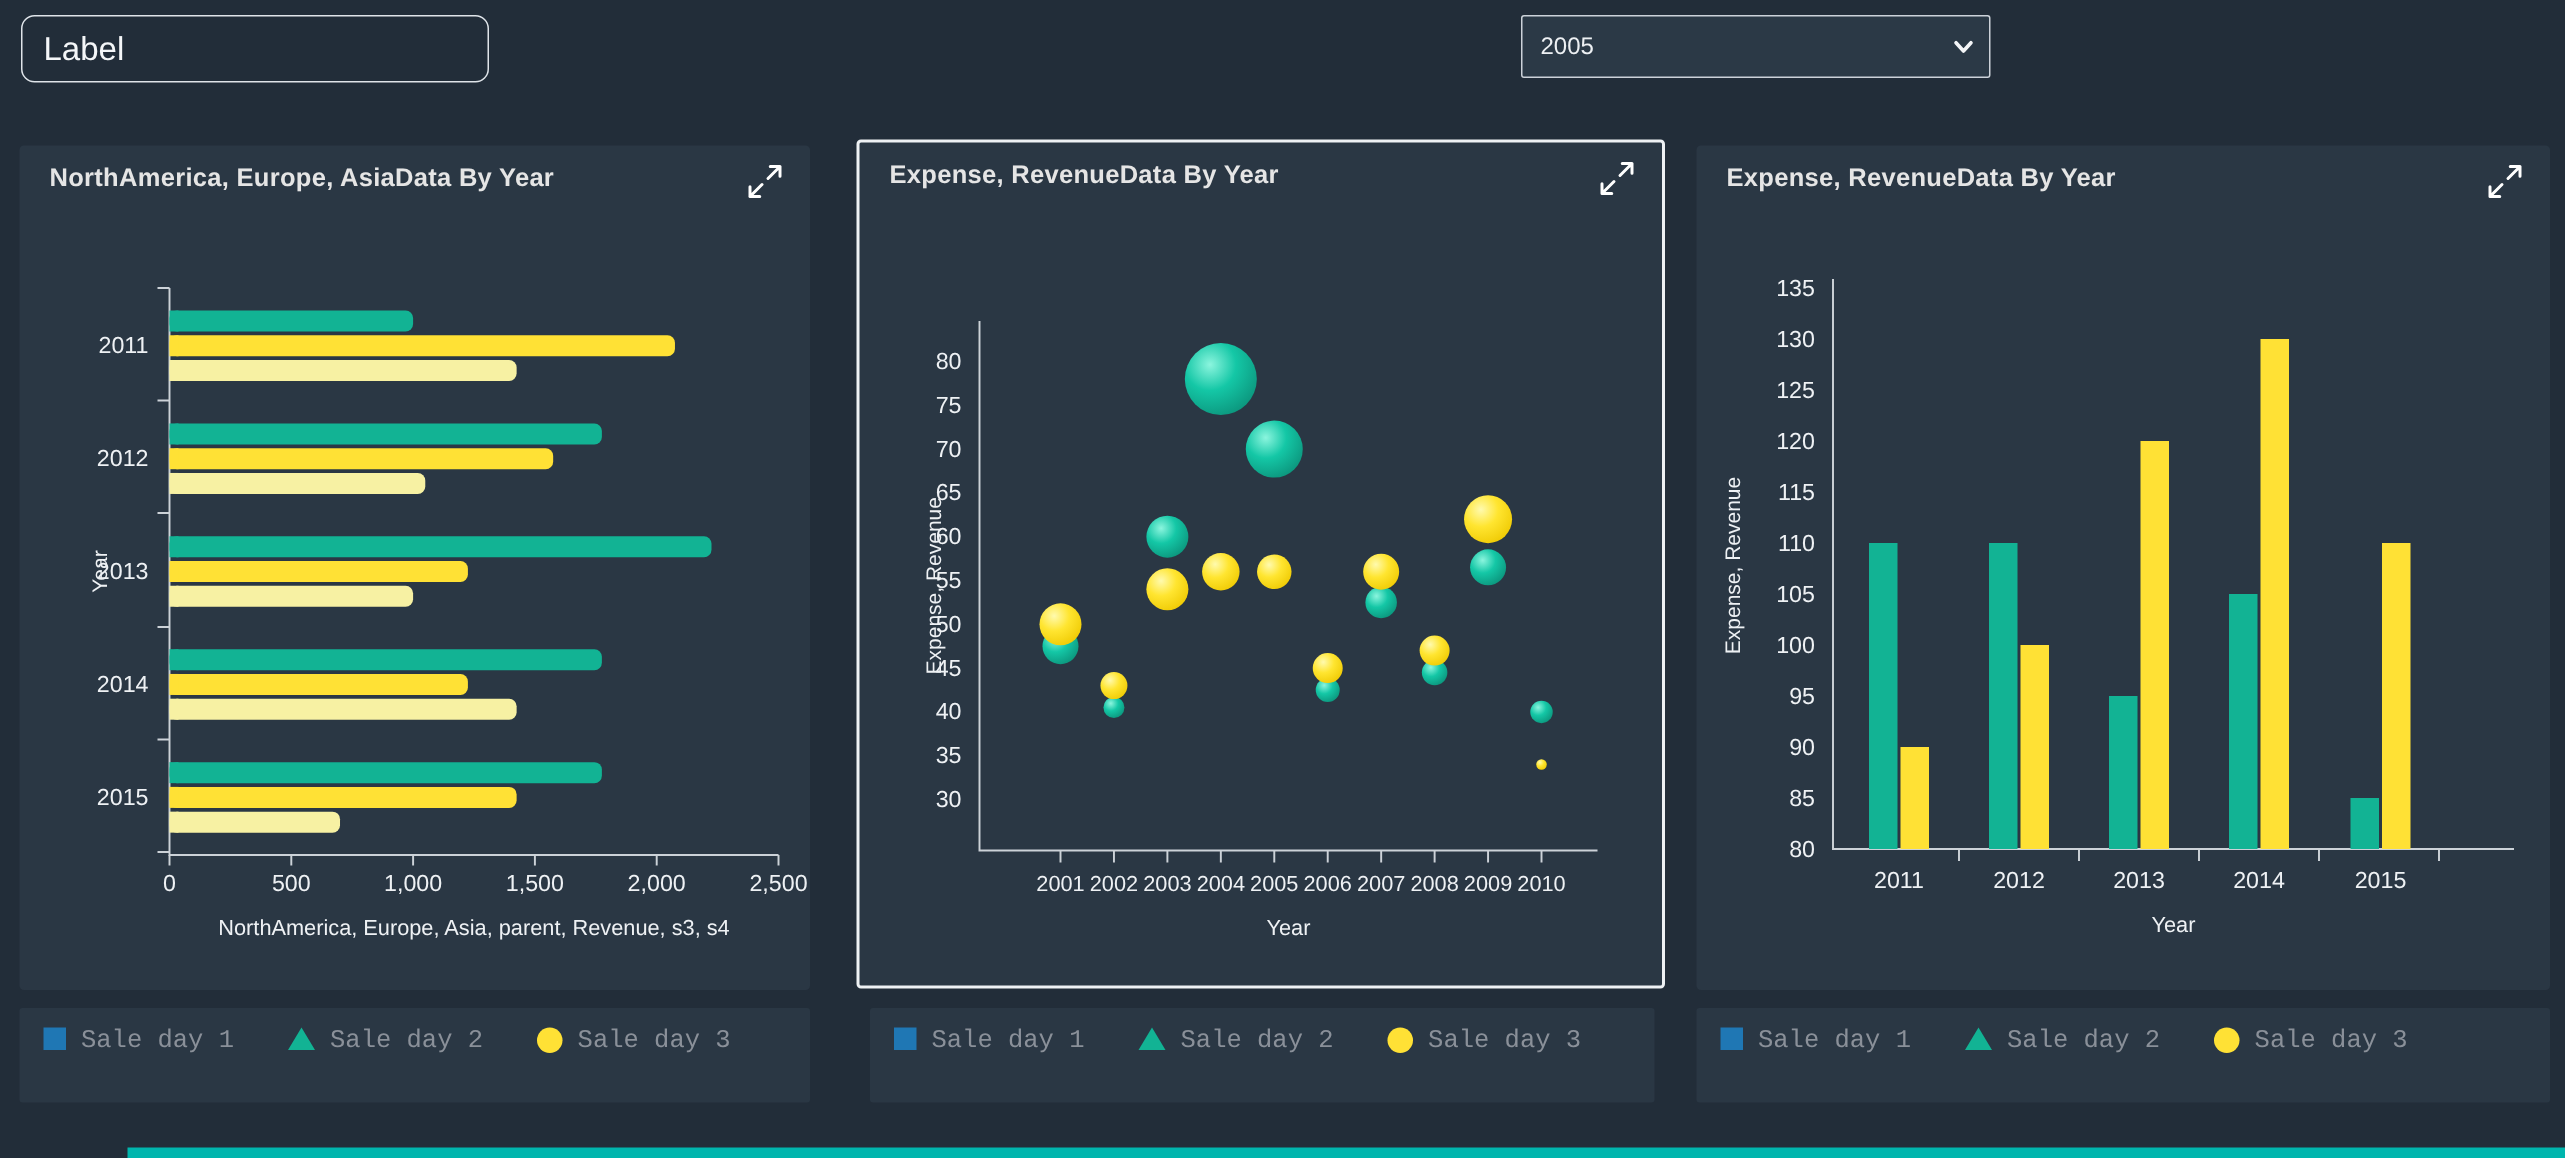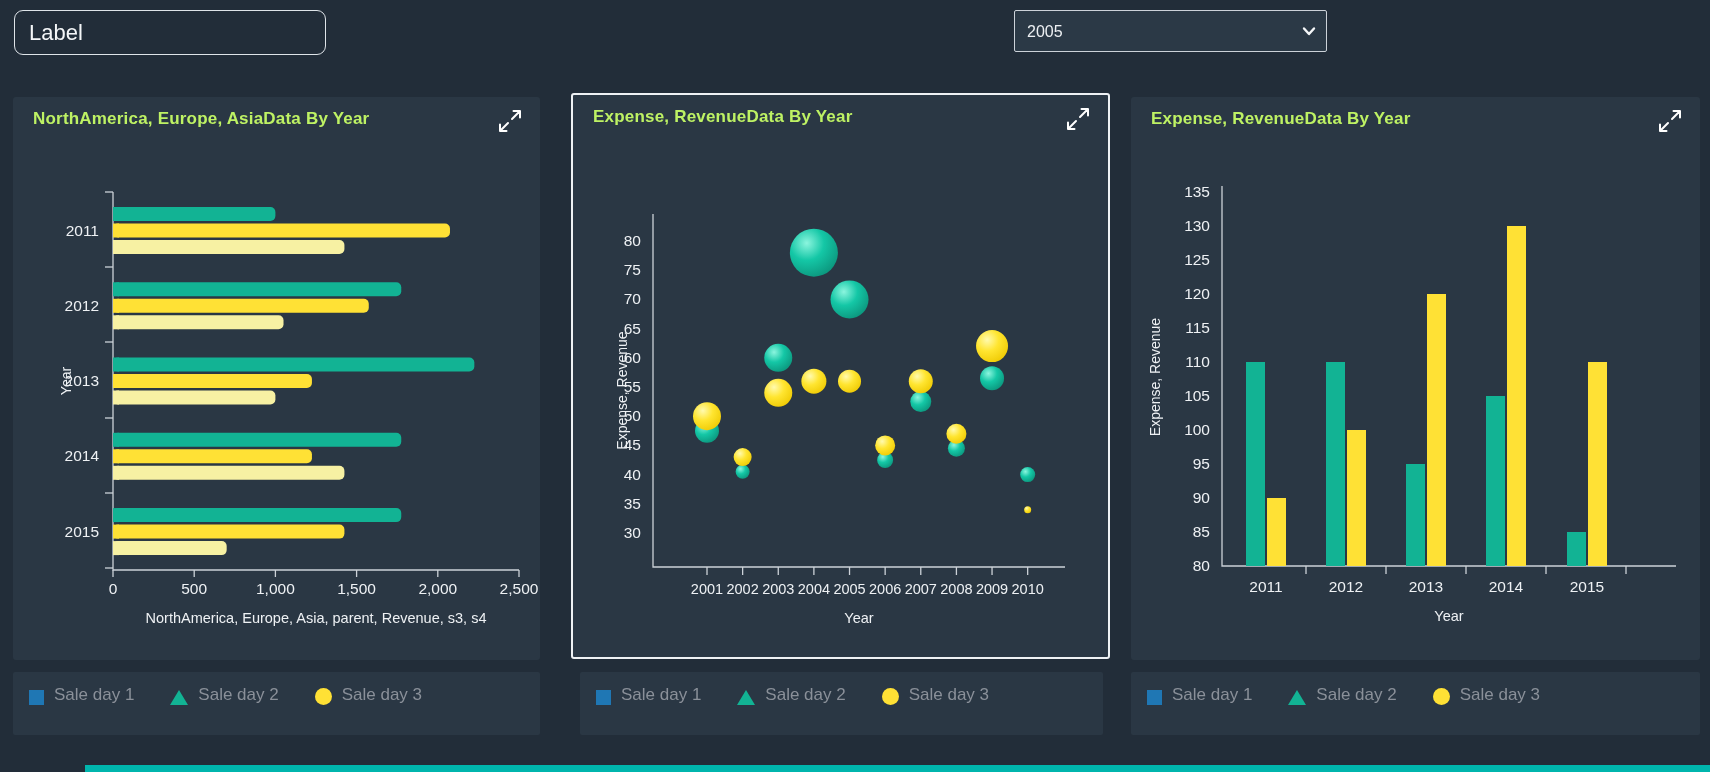--- a/index.html
+++ b/index.html
@@ -23,39 +23,39 @@
     font-family:"Liberation Sans", sans-serif;
   }
   .select-chevron{position:absolute;right:10px;top:13px;pointer-events:none;}
   
   .panel{position:absolute;background:#2a3744;border-radius:3px;}
   .panel.p0{left:13px;top:97px;width:527px;height:563px;}
   .panel.p1{left:571px;top:93px;width:539px;height:566px;border:2px solid #eef1f4;box-sizing:border-box;}
   .panel.p2{left:1131px;top:97px;width:569px;height:563px;}
   .panel-header{position:absolute;left:0;right:0;top:0;height:46px;}
   .panel-title{
-    position:absolute;left:20px;top:12px;color:#bef264;
+    position:absolute;left:20px;top:12px;color:#e5e5e5;
     font-size:17px;font-weight:600;letter-spacing:.2px;
   }
   .expand-btn{
     position:absolute;right:16px;top:10px;width:28px;height:28px;
     background:transparent;border:none;cursor:pointer;padding:2px;
   }
   .chart-box{position:absolute;inset:0;}
   .chart-box svg{position:absolute;left:0;top:0;}
   svg text{font-family:"Liberation Sans", sans-serif;}
   
   .legend-strip{
     position:absolute;top:672px;height:63px;background:#2a3744;border-radius:2px;
     display:flex;align-items:flex-start;gap:36px;padding:13px 0 0 16px;box-sizing:border-box;
   }
   .legend-strip.l0{left:13px;width:527px;}
   .legend-strip.l1{left:580px;width:523px;}
   .legend-strip.l2{left:1131px;width:569px;}
-  .legend-item{display:flex;align-items:flex-end;gap:10px;cursor:pointer;}
+  .legend-item{display:flex;align-items:flex-start;gap:10px;cursor:pointer;font-family:Liberation Mono, monospace;}
   .legend-item span.lbl{color:#8a9099;font-size:17px;}
   .licon.square{width:15px;height:15px;}
   .licon.circle{width:17px;height:17px;border-radius:50%;}
   .licon.triangle{width:0;height:0;border-left:9px solid transparent;border-right:9px solid transparent;border-bottom:15px solid #12b394;background:transparent !important;}
   
   .hscroll-thumb{position:absolute;left:85px;right:0;bottom:0;height:7px;background:#00b5ad;}
 </style>
 </head>
 <body style="background: rgb(34, 45, 57);">
 

